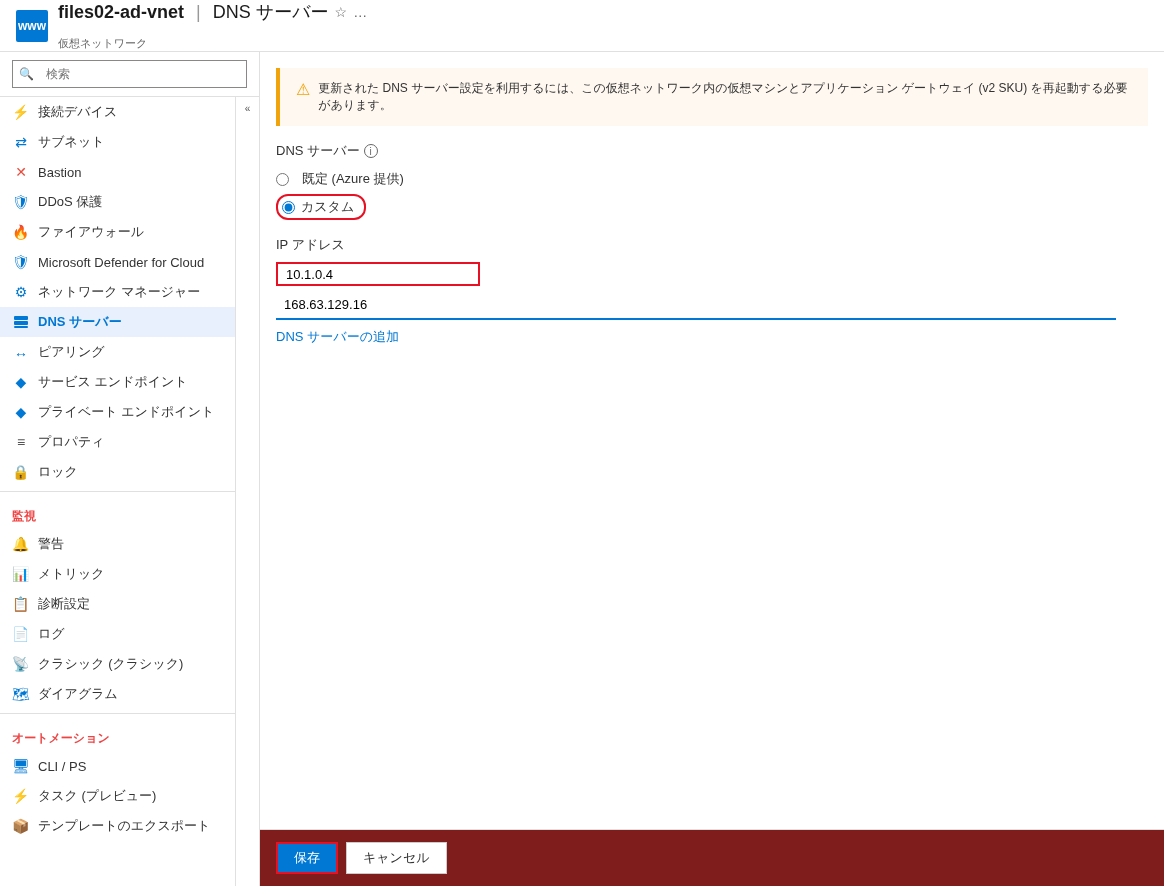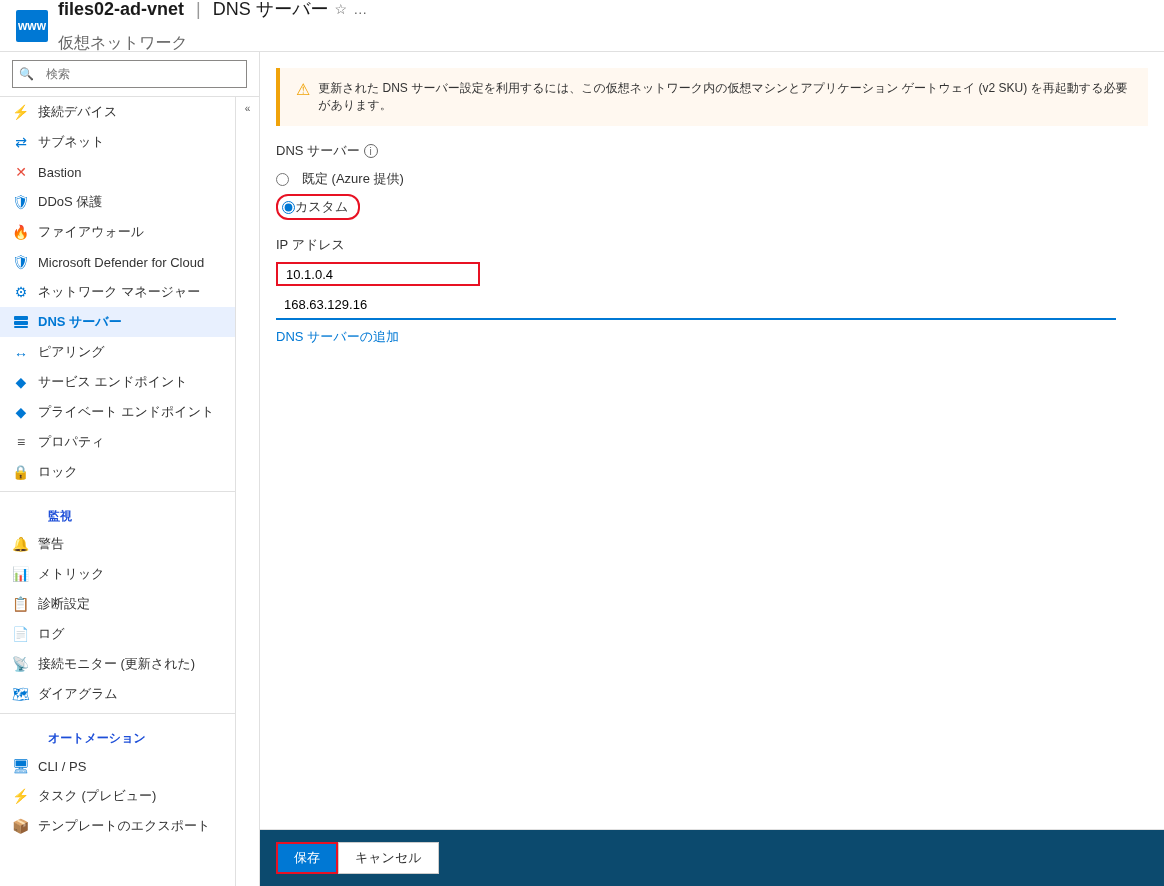--- a/index.html
+++ b/index.html
@@ -4,66 +4,66 @@
   <style>
     * { box-sizing: border-box; margin: 0; padding: 0; }
     body { font-family: 'Segoe UI', sans-serif; font-size: 13px; color: #333; background: #fff; display: flex; flex-direction: column; height: 886px; overflow: hidden; }
 
     
     .header { display: flex; align-items: center; padding: 8px 16px; background: #fff; border-bottom: 1px solid #e0e0e0; height: 52px; gap: 10px; }
     .header-icon { width: 32px; height: 32px; background: #0078d4; display: flex; align-items: center; justify-content: center; color: #fff; font-size: 14px; font-weight: bold; border-radius: 2px; flex-shrink: 0; }
     .header-title { font-size: 18px; font-weight: 600; color: #1a1a1a; }
     .header-separator { color: #999; font-size: 18px; margin: 0 6px; }
     .header-subtitle { font-size: 18px; color: #1a1a1a; }
-    .header-sub { font-size: 16px; color: #666; margin-top: 12px; }
+    .header-sub { font-size: 11px; color: #666; margin-top: 12px; }
     .header-title-group { display: flex; flex-direction: column; justify-content: flex-end; }
     .header-title-row { display: flex; align-items: center; gap: 6px; }
     .header-star { color: #666; font-size: 14px; cursor: pointer; }
     .header-dots { color: #666; font-size: 14px; cursor: pointer; }
 
     
     .main-layout { display: flex; flex: 1; overflow: hidden; }
 
     
     .sidebar { width: 260px; flex-shrink: 0; border-right: 1px solid #e0e0e0; display: flex; flex-direction: column; overflow: hidden; background: #fff; }
     .sidebar-search-wrap { display: flex; align-items: center; border: 1px solid #8a8886; background: #fff; height: 28px; }
     .sidebar-search-wrap input { border: none; outline: none; font-size: 12px; padding: 0 6px; flex: 1; }
     .sidebar-search-icon { padding: 0 6px; color: #666; font-size: 12px; }
     .sidebar-item { display: flex; align-items: center; gap: 8px; padding: 6px 12px; cursor: pointer; white-space: nowrap; }
     .sidebar-item.active { background: #e8f0fe; font-weight: 600; }
     .sidebar-item .si-icon { width: 18px; height: 18px; flex-shrink: 0; display: flex; align-items: center; justify-content: center; font-size: 14px; }
     .sidebar-item .si-label { font-size: 13px; color: #333; }
     .sidebar-item.active .si-label { color: #0078d4; }
 
-    .sidebar-section-label { padding: 12px 12px 4px 12px; font-size: 12px; font-weight: 600; color: #1d4ed8; margin-left: 36px; }
+    .sidebar-section-label { padding: 12px 12px 4px 12px; font-size: 12px; font-weight: 600; color: #ef4444; }
 
     
     .content { flex: 1; overflow-y: auto; padding: 0; display: flex; flex-direction: column; }
 
     .warning-banner { background: #fff8f0; border-left: 4px solid #f0a30a; padding: 12px 16px; margin: 16px 16px 16px 16px; display: flex; align-items: flex-start; gap: 8px; font-size: 12px; color: #333; }
     .warning-icon { color: #f0a30a; font-size: 16px; flex-shrink: 0; }
 
     .dns-section { padding: 0 16px; }
     .dns-label { font-size: 13px; font-weight: 500; margin-bottom: 10px; display: flex; align-items: center; gap: 4px; }
     .info-icon { display: inline-flex; align-items: center; justify-content: center; width: 14px; height: 14px; border-radius: 50%; border: 1px solid #666; color: #666; font-size: 10px; cursor: pointer; }
 
     .radio-group { display: flex; flex-direction: column; gap: 6px; margin-bottom: 16px; }
     .radio-row { display: flex; align-items: center; gap: 13px; }
     .radio-row input[type=radio] { accent-color: #0078d4; }
 
-    .custom-radio-wrap { display: inline-flex; align-items: center; border: 2px solid #e81123; border-radius: 12px; padding: 2px 10px 2px 4px; background: #fff; }
+    .custom-radio-wrap { display: inline-flex; align-items: center; gap: 6px; border: 2px solid #e81123; border-radius: 12px; padding: 2px 10px 2px 4px; background: #fff; }
     .custom-radio-wrap input[type=radio] { accent-color: #0078d4; }
 
     .ip-section { margin-top: 4px; }
     .ip-label { font-size: 13px; font-weight: 500; margin-bottom: 8px; }
     .ip-input { width: 200px; border: none; outline: none; padding: 4px 8px; font-size: 13px; height: 30px; }
 
     .add-dns-btn { color: #0078d4; background: none; border: none; cursor: pointer; font-size: 13px; padding: 4px 0; text-decoration: none; }
 
-    .bottom-bar { border-top: 1px solid #e0e0e0; padding: 12px 16px; display: flex; background: #0c4a6e; }
+    .bottom-bar { border-top: 1px solid #e0e0e0; padding: 12px 16px; display: flex; gap: 8px; background: #7f1d1d; }
     .btn-save { background: #0078d4; color: #fff; border: 2px solid #e81123; padding: 5px 16px; font-size: 13px; cursor: pointer; }
     .btn-cancel { background: #fff; color: #333; border: 1px solid #ccc; padding: 5px 16px; font-size: 13px; cursor: pointer; }
 
     .divider { border: none; border-top: 1px solid #e0e0e0; margin: 4px 0; }
 
     
     ::-webkit-scrollbar { width: 6px; }
     ::-webkit-scrollbar-thumb { background: #c1c1c1; border-radius: 3px; }
 
     .sidebar-wrapper { display: flex; flex: 1; overflow: hidden; }
@@ -183,21 +183,21 @@
         <div class="sidebar-item">
           <span class="si-icon" style="color:#27ae60;">📋</span>
           <span class="si-label">診断設定</span>
         </div>
         <div class="sidebar-item">
           <span class="si-icon" style="color:#0078d4;">📄</span>
           <span class="si-label">ログ</span>
         </div>
         <div class="sidebar-item">
           <span class="si-icon" style="color:#0078d4;">📡</span>
-          <span class="si-label">接続モニター (更新された)</span>
+          <span class="si-label">クラシック (クラシック)</span>
         </div>
         <div class="sidebar-item">
           <span class="si-icon" style="color:#0078d4;">🗺</span>
           <span class="si-label">ダイアグラム</span>
         </div>
 
         <hr class="divider">
         <div class="sidebar-section-label">オートメーション</div>
 
         <div class="sidebar-item">

